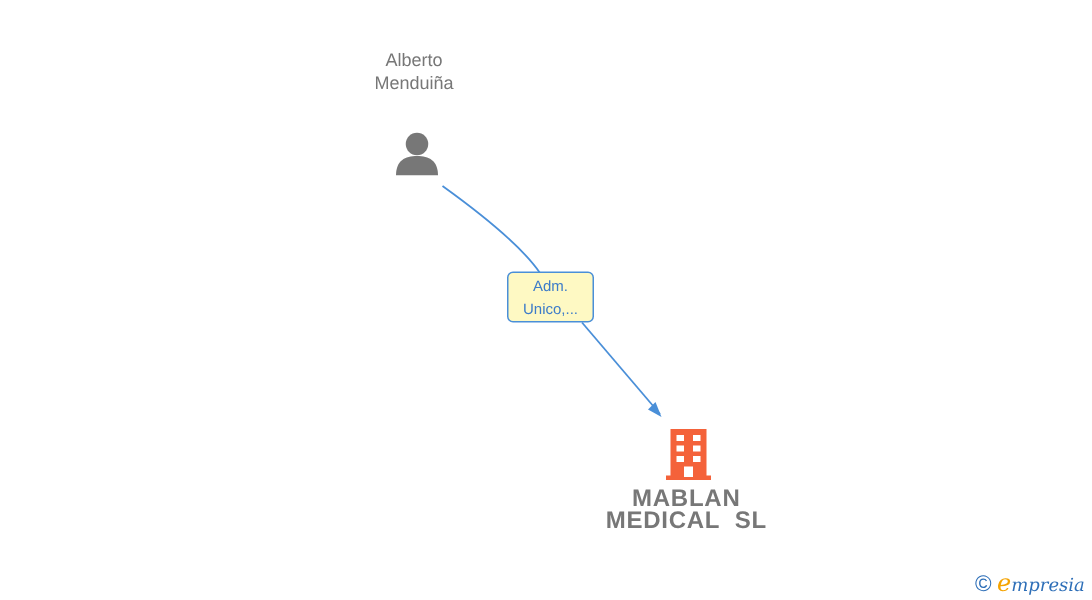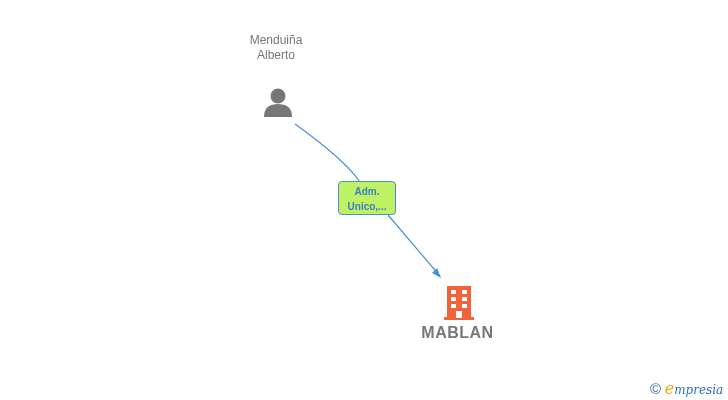--- a/index.html
+++ b/index.html
@@ -3,38 +3,38 @@
 <meta charset="utf-8">
 <style>
   html, body { margin:0; padding:0; }
   body { width:728px; height:400px; background:#ffffff; position:relative; overflow:hidden; font-family:"Liberation Sans", sans-serif; }
   .node-label { position:absolute; text-align:center; color:#777; font-size:12px; line-height:15px; }
   .person-label { left:226px; top:33px; width:100px; }
   .company-label { left:400px; top:325px; width:115px; font-weight:bold; color:#777; font-size:16px; line-height:15px; letter-spacing:0.5px; }
   .person-icon { position:absolute; left:262px; top:87px; width:32px; height:30px; }
   .company-icon { position:absolute; left:444px; top:286px; width:30px; height:34px; }
   .edge-svg { position:absolute; left:0; top:0; }
-  .edge-label { position:absolute; left:338px; top:181px; width:58px; height:34px; background:#bef264; border:1px solid #4a8fd8; border-radius:4px; box-sizing:border-box; color:#3d7cc9; font-size:10px; line-height:15px; text-align:center; padding-top:2px;font-weight:bold; }
+  .edge-label { position:absolute; left:338px; top:181px; width:58px; height:34px; background:#fef9c3; border:1px solid #4a8fd8; border-radius:4px; box-sizing:border-box; color:#3d7cc9; font-size:10px; line-height:15px; text-align:center; padding-top:2px; }
   .footer { position:absolute; left:650px; top:379px; font-size:13px; color:#3d7cc9; }
   .footer .copy { font-size:15px; color:#2e6fb8; }
   .footer .brand-e { color:#f5a300; font-style:italic; font-family:"DejaVu Serif", serif; font-size:16px; }
   .footer .brand { color:#2e6fb8; font-style:italic; font-family:"DejaVu Serif", serif; font-size:12px; }
 </style>
 </head>
 <body>
 
 <svg class="edge-svg" width="728" height="400">
   <path d="M295,124 Q345,160 360,182" fill="none" stroke="#4a8fd8" stroke-width="1.2"></path>
   <path d="M388,215 L440,276" fill="none" stroke="#4a8fd8" stroke-width="1.2"></path>
   <polygon points="441,278 432,273 437,268" fill="#4a8fd8"></polygon>
 </svg>
 
 <div class="node-label person-label">
+  <div>Alberto</div>
   <div>Menduiña</div>
-  <div>Alberto</div>
 </div>
 
 <svg class="person-icon" viewBox="0 0 32 30">
   <circle cx="16" cy="9" r="7.5" fill="#777"></circle>
   <path d="M2,30 C2,20 8,17 16,17 C24,17 30,20 30,30 Z" fill="#777"></path>
 </svg>
 
 <div class="edge-label">
   <div>Adm.</div>
   <div>Unico,...</div>
@@ -49,18 +49,19 @@
     <rect x="7" y="11" width="5" height="4"></rect>
       <rect x="18" y="11" width="5" height="4"></rect>
     <rect x="7" y="18" width="5" height="4"></rect>
       <rect x="18" y="18" width="5" height="4"></rect>
     <rect x="12" y="25" width="6" height="7"></rect>
   </g>
 </svg>
 
 <div class="node-label company-label">
   <div>MABLAN</div>
+  <div style="white-space:pre;">MEDICAL  SL</div>
 </div>
 
 <div class="footer">
   <span class="copy">©</span>
   <span class="brand-e">e</span><span class="brand">mpresia</span>
 </div>
 
 </body></html>

